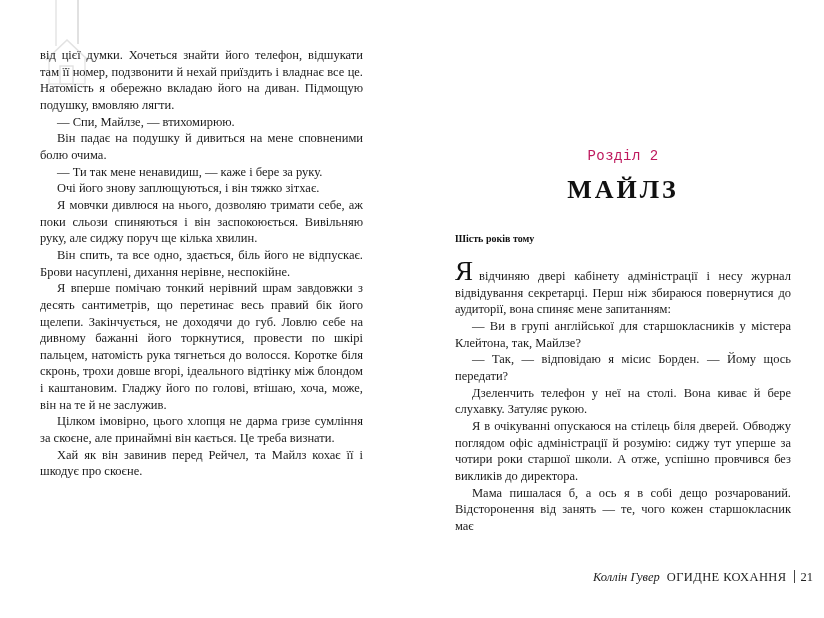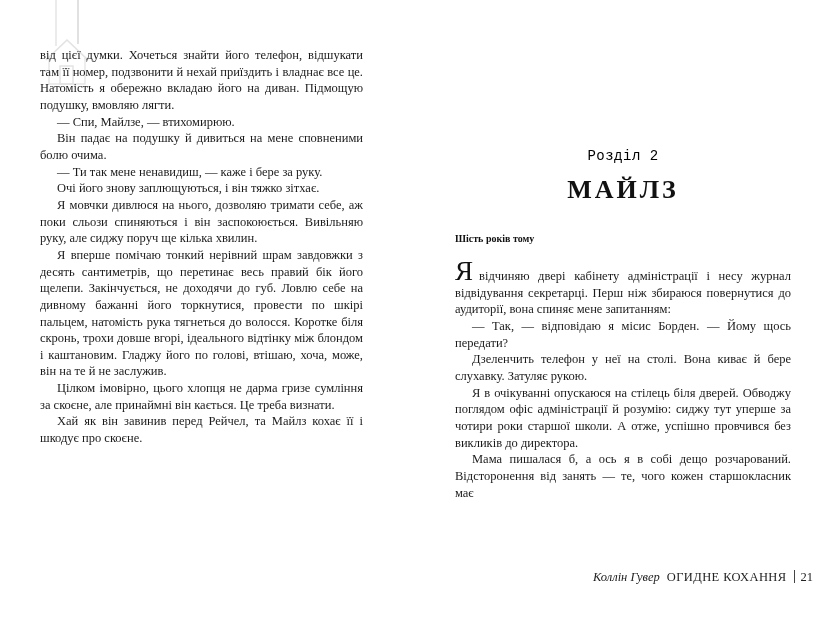--- a/index.html
+++ b/index.html
@@ -19,21 +19,21 @@
   .page-right{
     position:absolute;left:455px;top:148px;width:336px;
   }
   .body-text{font-size:12.5px;line-height:16.65px;text-align:justify;}
   .body-text p{margin:0;}
   .para{margin:0;}
   .para.indent{text-indent:17px;font-family:Liberation Serif, serif;}
   .chapter-label{
     text-align:center;
     font-family:"Liberation Mono","DejaVu Sans Mono",monospace;
-    font-size:14px;letter-spacing:0.5px;color:#000000;
+    font-size:14px;letter-spacing:0.5px;color:#be185d;
   }
   .chapter-title{
     margin:11px 0 0 0;
     text-align:center;
     font-size:26px;font-weight:bold;letter-spacing:3px;color:#111;
   }
   .subheading{
     margin-top:28px;
     font-size:10px;font-weight:bold;color:#111;
   }
@@ -66,34 +66,36 @@
   </svg>
 
   <div class="page-left body-text">
     <div>
         <p class="para">від цієї думки. Хочеться знайти його телефон, відшукати там її номер, подзвонити й нехай приїздить і владнає все це. Натомість я обережно вкладаю його на диван. Підмощую подушку, вмовляю лягти.</p>
         <p class="para indent">— Спи, Майлзе, — втихомирюю.</p>
         <p class="para indent">Він падає на подушку й дивиться на мене сповненими болю очима.</p>
         <p class="para indent">— Ти так мене ненавидиш, — каже і бере за руку.</p>
         <p class="para indent">Очі його знову заплющуються, і він тяжко зітхає.</p>
         <p class="para indent">Я мовчки дивлюся на нього, дозволяю тримати себе, аж поки сльози спиняються і він заспокоюється. Вивільняю руку, але сиджу поруч ще кілька хвилин.</p>
+        <p class="para indent">Він спить, та все одно, здається, біль його не відпускає. Брови насуплені, дихання нерівне, неспокійне.</p>
         <p class="para indent">Я вперше помічаю тонкий нерівний шрам завдовжки з десять сантиметрів, що перетинає весь правий бік його щелепи. Закінчується, не доходячи до губ. Ловлю себе на дивному бажанні його торкнутися, провести по шкірі пальцем, натомість рука тягнеться до волосся. Коротке біля скронь, трохи довше вгорі, ідеального відтінку між блондом і каштановим. Гладжу його по голові, втішаю, хоча, може, він на те й не заслужив.</p>
         <p class="para indent">Цілком імовірно, цього хлопця не дарма гризе сумління за скоєне, але принаймні він кається. Це треба визнати.</p>
         <p class="para indent">Хай як він завинив перед Рейчел, та Майлз кохає її і шкодує про скоєне.</p>
       </div>
   </div>
 
   <div class="page-right">
     <div class="chapter-label">Розділ 2</div>
     <h1 class="chapter-title">МАЙЛЗ</h1>
     <div class="subheading">Шість років тому</div>
 
     <div class="body-text body-start">
       <p class="para"><span class="raised-cap">Я</span><span>відчиняю двері кабінету адміністрації і несу журнал відвідування секретарці. Перш ніж збираюся повернутися до аудиторії, вона спиняє мене запитанням:</span></p>
       <div>
+          <p class="para indent">— Ви в групі англійської для старшокласників у містера Клейтона, так, Майлзе?</p>
           <p class="para indent">— Так, — відповідаю я місис Борден. — Йому щось передати?</p>
           <p class="para indent">Дзеленчить телефон у неї на столі. Вона киває й бере слухавку. Затуляє рукою.</p>
           <p class="para indent">Я в очікуванні опускаюся на стілець біля дверей. Обводжу поглядом офіс адміністрації й розумію: сиджу тут уперше за чотири роки старшої школи. А отже, успішно провчився без викликів до директора.</p>
           <p class="para indent">Мама пишалася б, а ось я в собі дещо розчарований. Відсторонення від занять — те, чого кожен старшокласник має</p>
         </div>
     </div>
   </div>
 
   <div class="footer">
     <span class="author">Коллін Гувер</span><span class="booktitle">ОГИДНЕ КОХАННЯ</span><span class="divider"></span><span class="pagenum">21</span>

